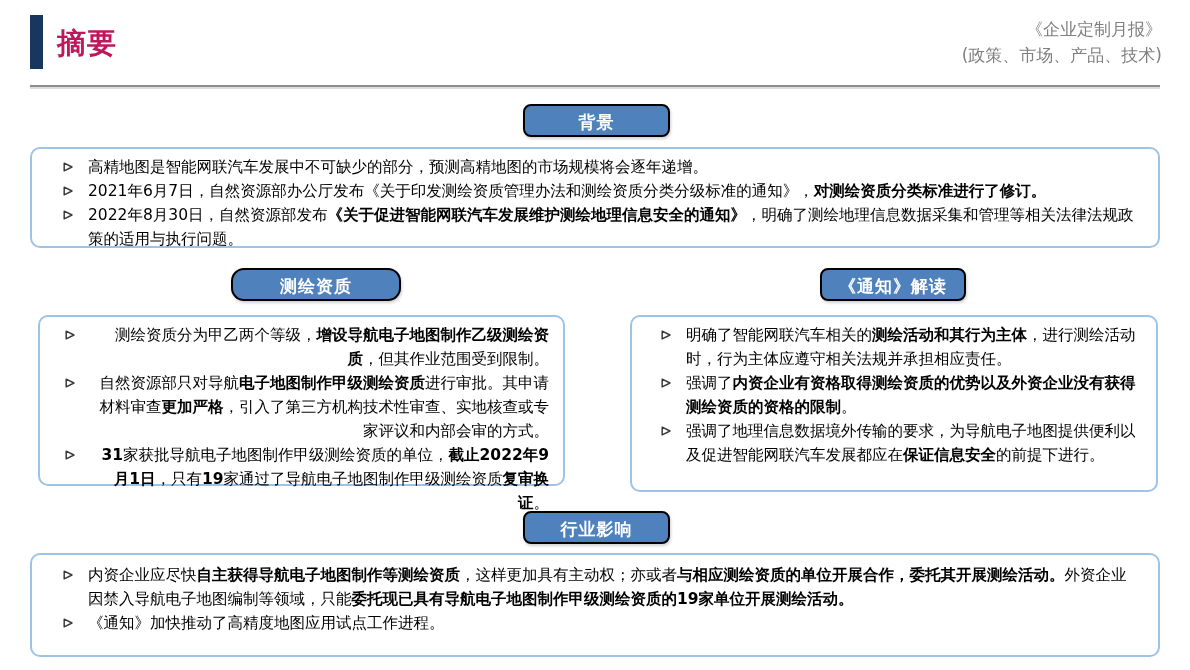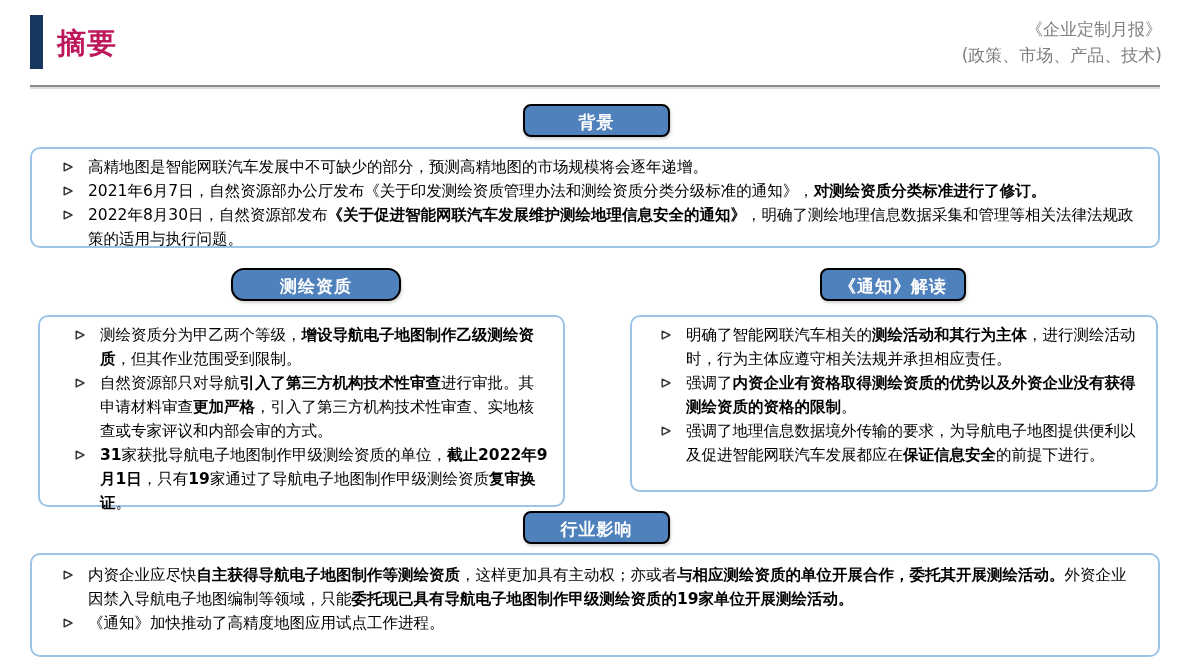--- a/index.html
+++ b/index.html
@@ -22,21 +22,21 @@
   .badge-bg{left:523px;top:104px;width:147px;}
   .badge-left{left:231px;top:268px;width:170px;border-radius:13px;}
   .badge-right{left:820px;top:268px;width:146px;}
   .badge-industry{left:523px;top:511px;width:147px;}
   
   .box{
     position:absolute;background:#ffffff;border:2px solid #9dc3e6;border-radius:10px;
     box-sizing:border-box;font-size:15.5px;line-height:24px;color:#000000;
   }
   .box-bg{left:30px;top:147px;width:1130px;height:101px;padding:6px 16px 6px 28px;}
-  .box-left{left:38px;top:315px;width:527px;height:192px;padding:6px 14px 6px 32px;}
+  .box-left{left:38px;top:315px;width:527px;height:171px;padding:6px 14px 6px 22px;text-align:right;}
   .box-right{left:630px;top:315px;width:528px;height:177px;padding:6px 14px 6px 26px;}
   .box-bottom{left:30px;top:553px;width:1130px;height:104px;padding:8px 24px 6px 28px;}
   
   ul.bullets{list-style:none;margin:0;padding:0;}
   ul.bullets li{position:relative;padding-left:28px;}
   ul.bullets .arrow{position:absolute;left:2px;top:6px;width:12px;height:12px;}
   ul.bullets b{font-weight:700;}
 </style>
 </head>
 <body>
@@ -69,21 +69,21 @@
   </div>
 
   <div class="badge badge-left">测绘资质</div>
   <div class="box box-left">
     <ul class="bullets">
         <li><svg class="arrow" viewBox="0 0 12 12">
             <path d="M2.2 2.2 L10 6 L2.2 9.8 Z" fill="none" stroke="#3a3a3a" stroke-width="1.5" stroke-linejoin="round"></path>
           </svg><span class="bullet-text"><span>测绘资质分为甲乙两个等级，</span><b>增设导航电子地图制作乙级测绘资质</b><span>，但其作业范围受到限制。</span></span></li>
         <li><svg class="arrow" viewBox="0 0 12 12">
             <path d="M2.2 2.2 L10 6 L2.2 9.8 Z" fill="none" stroke="#3a3a3a" stroke-width="1.5" stroke-linejoin="round"></path>
-          </svg><span class="bullet-text"><span>自然资源部只对导航</span><b>引入了第三方机构技术性审查</b><span>进行审批。其申请材料审查</span><b>更加严格</b><span>，引入了第三方机构技术性审查、实地核查或专家评议和内部会审的方式。</span></span></li>
+          </svg><span class="bullet-text"><span>自然资源部只对导航</span><b>电子地图制作甲级测绘资质</b><span>进行审批。其申请材料审查</span><b>更加严格</b><span>，引入了第三方机构技术性审查、实地核查或专家评议和内部会审的方式。</span></span></li>
         <li><svg class="arrow" viewBox="0 0 12 12">
             <path d="M2.2 2.2 L10 6 L2.2 9.8 Z" fill="none" stroke="#3a3a3a" stroke-width="1.5" stroke-linejoin="round"></path>
           </svg><span class="bullet-text"><b>31</b><span>家获批导航电子地图制作甲级测绘资质的单位，</span><b>截止2022年9月1日</b><span>，只有</span><b>19</b><span>家通过了导航电子地图制作甲级测绘资质</span><b>复审换证</b><span>。</span></span></li>
       </ul>
   </div>
 
   <div class="badge badge-right">《通知》解读</div>
   <div class="box box-right">
     <ul class="bullets">
         <li><svg class="arrow" viewBox="0 0 12 12">

